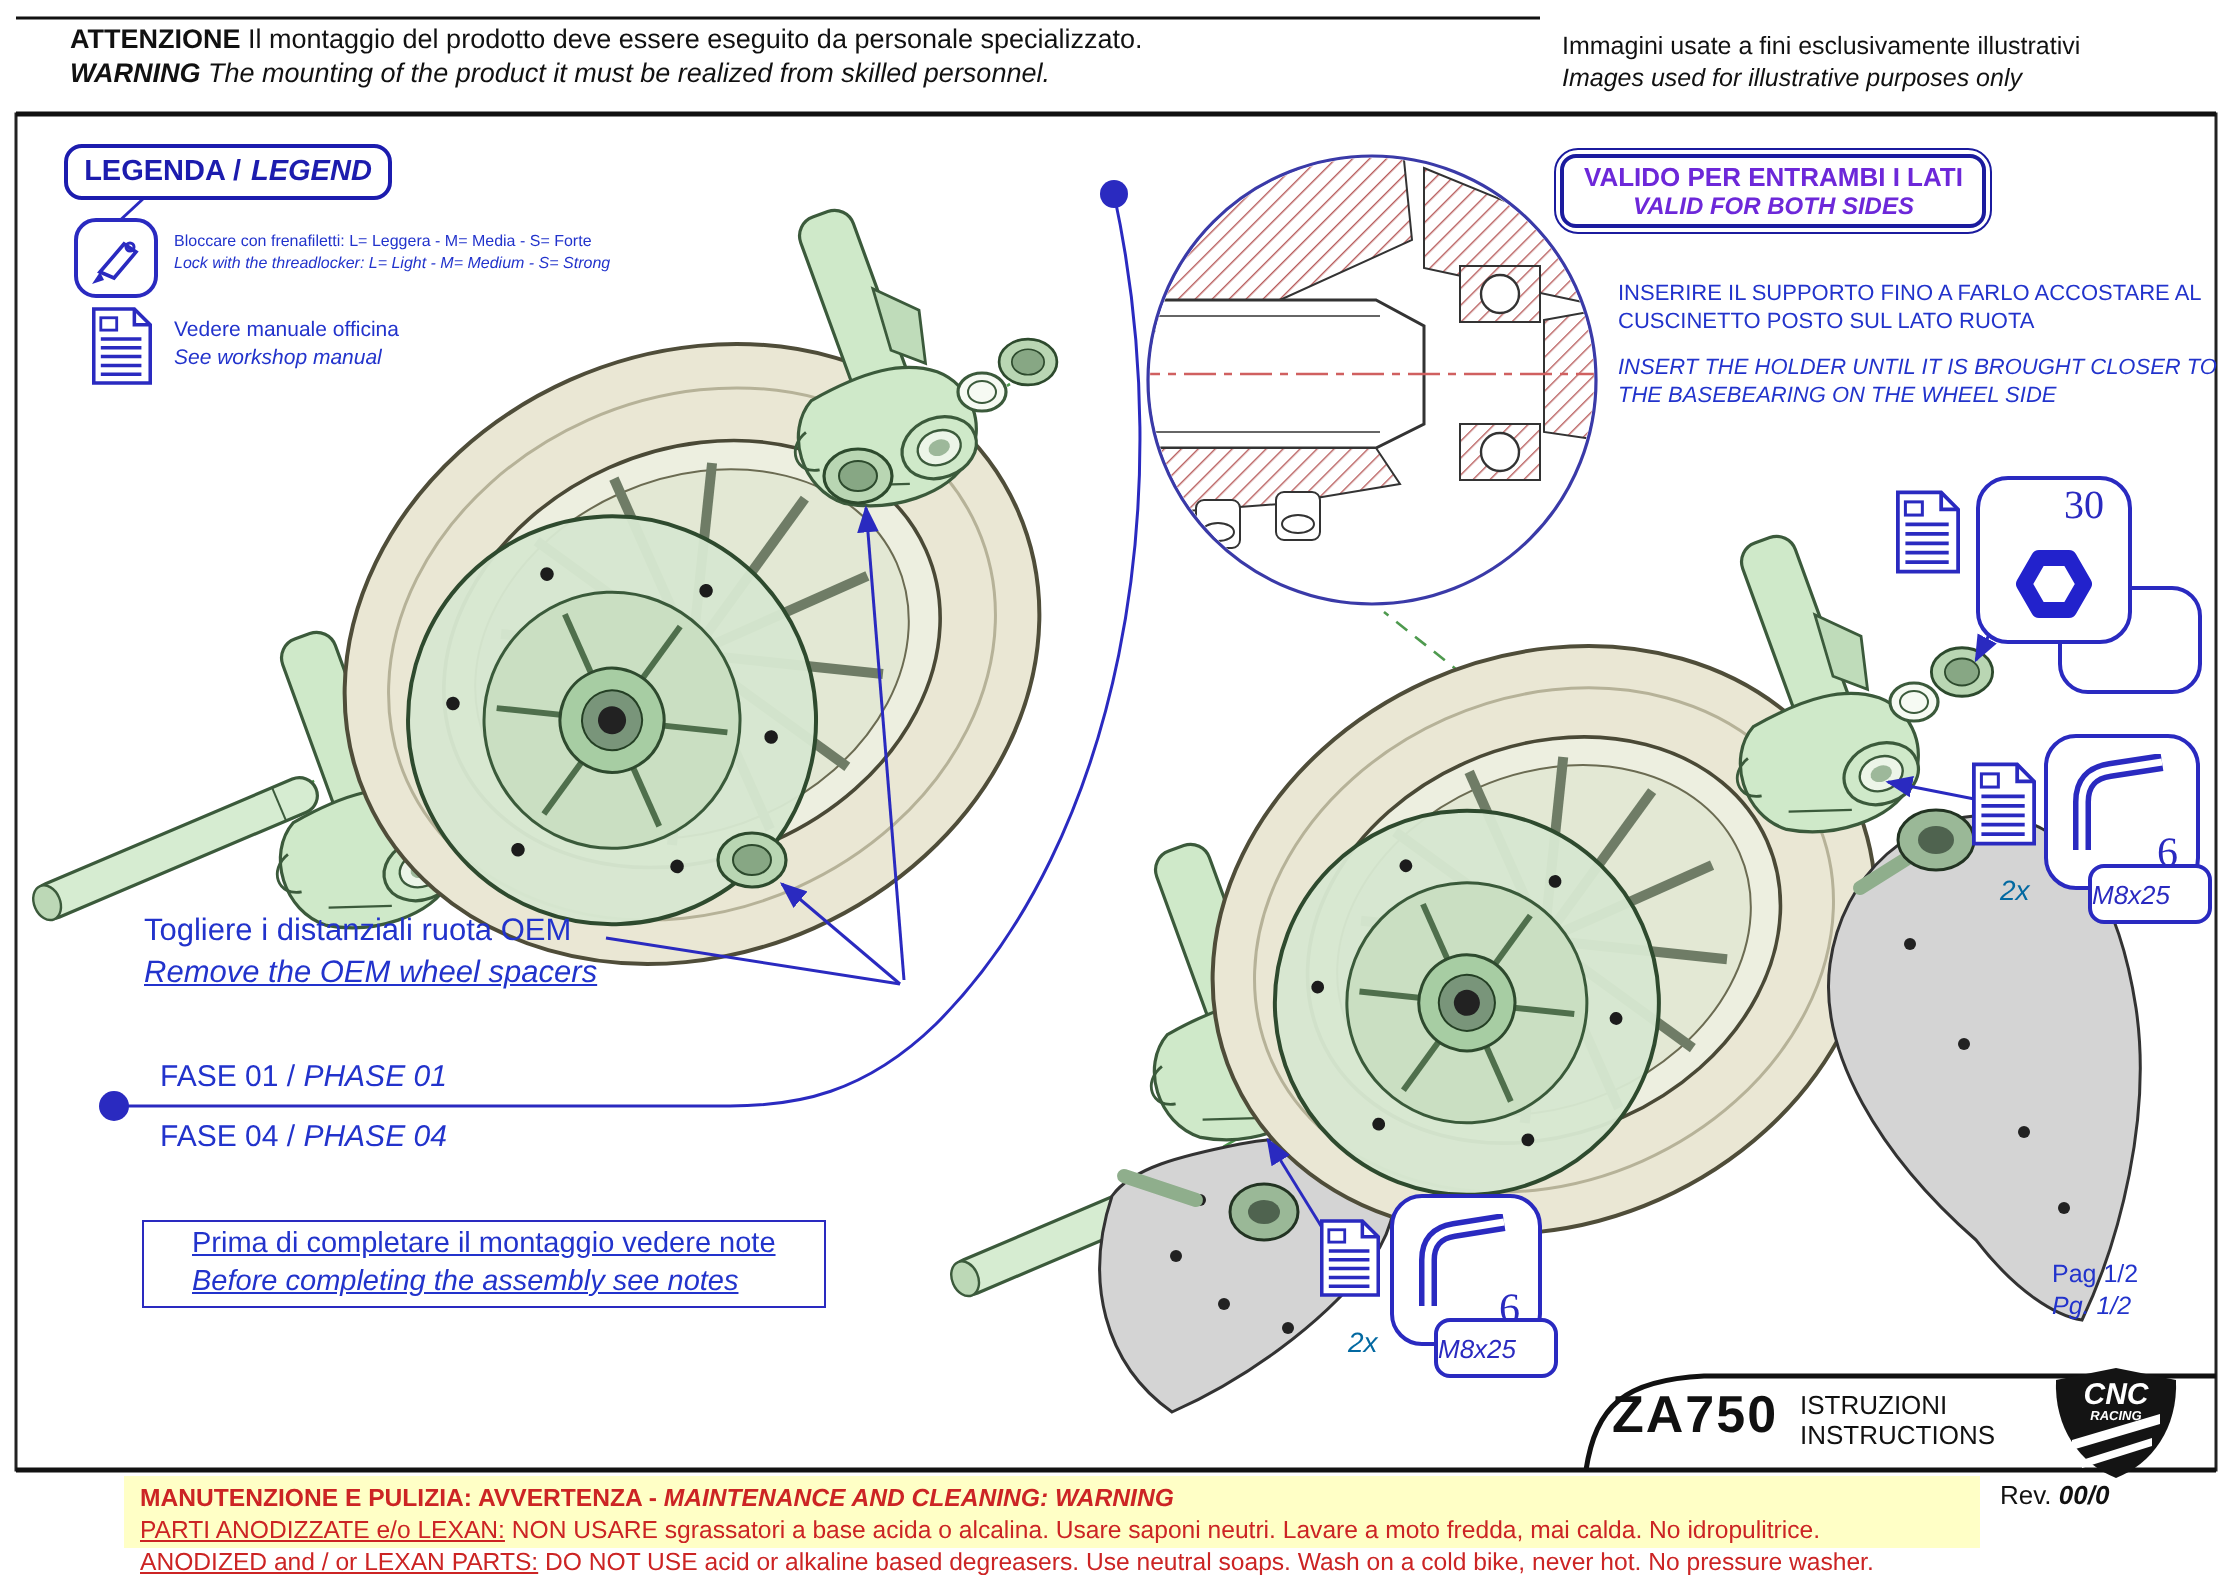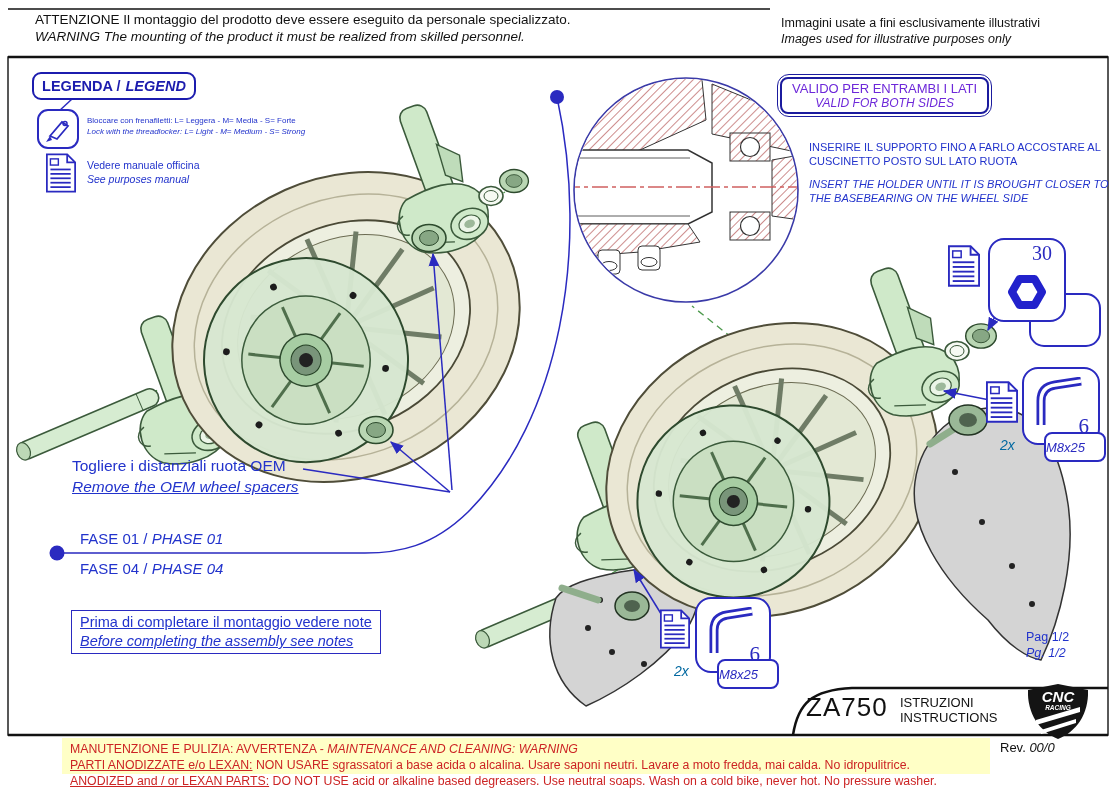--- a/index.html
+++ b/index.html
@@ -3,21 +3,21 @@
 <meta charset="utf-8">
 <style>
   html,body{margin:0;padding:0;background:#fff;}
   #sheet{position:relative;width:1116px;height:793px;background:#fff;overflow:hidden;
          font-family:"Liberation Sans",sans-serif;color:#111;}
   .abs{position:absolute;}
   .blue{color:#2233cc;}
   .navy{color:#1c1cae;}
   svg text{font-family:"Liberation Sans",sans-serif;}
   .it{font-style:italic;}
-  .b{font-weight:normal;}
+  .b{font-weight:bold;}
   .u{text-decoration:underline;}
   .hwbox{position:absolute;background:#fff;border:2.5px solid #2a2ac0;border-radius:16px;}
   .tagbox{position:absolute;background:#fff;border:2px solid #2a2ac0;border-radius:8px;
           display:flex;align-items:center;justify-content:flex-start;
           font-style:italic;font-size:13px;color:#2a2ac0;}
   .hwnum{position:absolute;color:#2a2ac0;font-size:20px;font-family:Liberation Serif, serif;}
   .qty{position:absolute;color:#0369a1;font-size:14px;font-style:italic;}
 </style>
 </head>
 <body>
@@ -268,21 +268,21 @@
 <div class="abs navy" style="left:32px;top:72px;z-index:2;width:160px;height:24px;border:2px solid #1c1cae;border-radius:9px;display:flex;align-items:center;justify-content:center;gap:5px;font-size:14.5px;font-weight:bold;background:#fff">
   <span>LEGENDA /</span>
   <span class="it">LEGEND</span>
 </div>
 <div class="abs blue" style="left:87px;top:116px;z-index:2;font-size:8px;line-height:10.5px">
   <div>Bloccare con frenafiletti: L= Leggera - M= Media - S= Forte</div>
   <div class="it">Lock with the threadlocker: L= Light - M= Medium - S= Strong</div>
 </div>
 <div class="abs blue" style="left:87px;top:158px;z-index:2;font-size:10.5px;line-height:14px">
   <div>Vedere manuale officina</div>
-  <div class="it">See purposes manual</div>
+  <div class="it">See workshop manual</div>
 </div>
 
 <div class="abs" style="left:777px;top:74px;z-index:2;border:1.5px solid #1b1b9e;border-radius:12px;padding:2px;background:#fff">
   <div style="border:2px solid #1b1b9e;border-radius:8px;padding:2px 10px;text-align:center;color:#6d28d9">
     <div class="b" style="font-size:13px">VALIDO PER ENTRAMBI I LATI</div>
     <div class="b it" style="font-size:12px">VALID FOR BOTH SIDES</div>
   </div>
 </div>
 <div class="abs blue" style="left:72px;top:455px;z-index:2;font-size:15.5px;line-height:21px">
   <div>Togliere i distanziali ruota OEM</div>
@@ -294,21 +294,21 @@
   <div class="it" style="margin-top:9px">INSERT THE HOLDER UNTIL IT IS BROUGHT CLOSER TO THE BASEBEARING ON THE WHEEL SIDE</div>
 </div>
 
 <div class="abs blue" style="left:80px;top:530px;z-index:2;font-size:15px">
   <span>FASE 01 / </span><span class="it">PHASE 01</span>
 </div>
 <div class="abs blue" style="left:80px;top:560px;z-index:2;font-size:15px">
   <span>FASE 04 / </span><span class="it">PHASE 04</span>
 </div>
 
-<div class="abs blue" style="left:71px;top:610px;z-index:2;border:1.5px solid #2a2ac0;padding:2px 8px;font-size:14.5px;line-height:19px;background:#fff">
+<div class="abs blue" style="left:71px;top:610px;z-index:2;border:1.5px solid #2a2ac0;padding:2px 24px;font-size:14.5px;line-height:19px;background:#fff">
   <div class="u">Prima di completare il montaggio  vedere note</div>
   <div class="u it">Before completing the assembly see notes</div>
 </div>
 
 <div class="hwbox" style="left:988px;top:238px;width:74px;height:80px;z-index:2">
   <div class="hwnum" style="right:12px;top:2px">30</div>
   <svg width="44" height="44" style="position:absolute;left:50%;bottom:6px;transform:translateX(-50%)">
     <polygon points="14.5,9 29.5,9 37,22 29.5,35 14.5,35 7,22" fill="none" stroke="#2222cc" stroke-width="8" stroke-linejoin="round"></polygon>
   </svg>
 </div>

